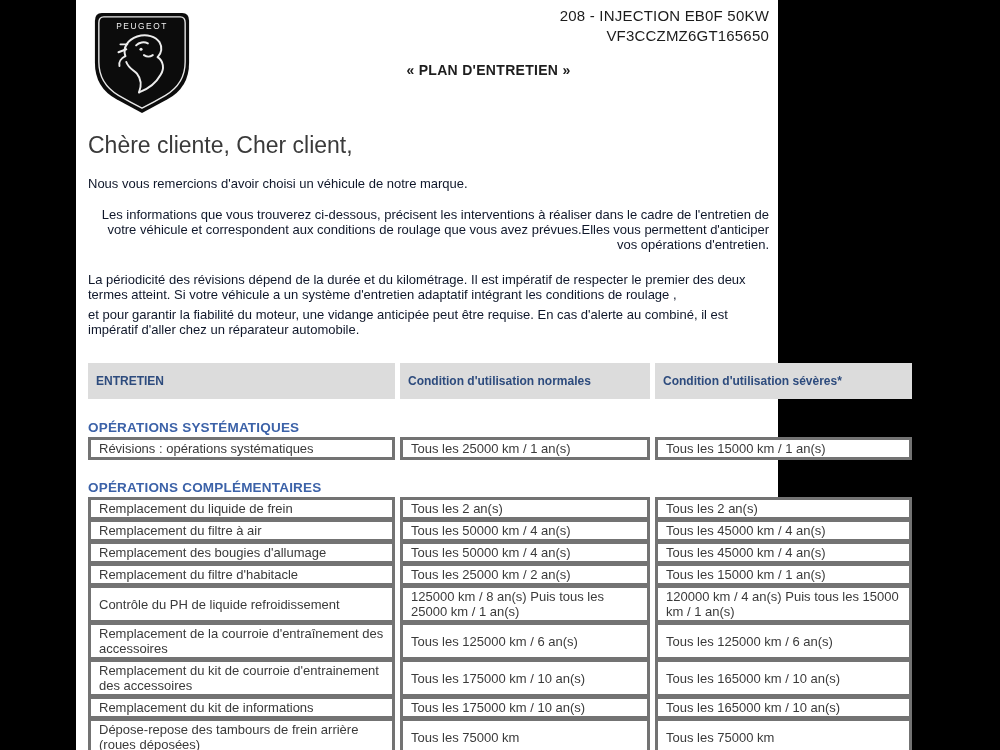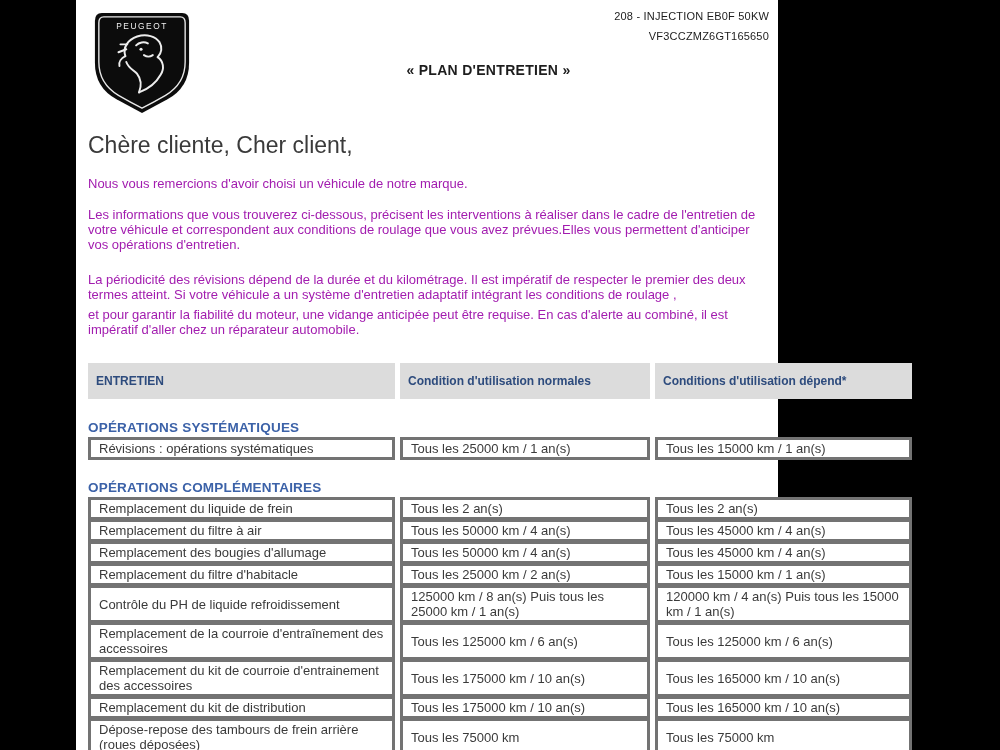--- a/index.html
+++ b/index.html
@@ -16,33 +16,33 @@
     width:702px; height:750px;
     background:#ffffff;
     box-sizing:border-box;
     padding:0 9px 0 12px;
   }
   
   .doc-header { position:relative; height:124px; }
   .logo { position:absolute; top:12px; left:2px; width:104px; height:102px; }
   .vehicle-info {
     position:absolute; top:6px; right:0;
-    text-align:right; font-size:11px; line-height:20px;
+    text-align:right; font-size:15px; line-height:20px;
     color:#1c1c1c; letter-spacing:.2px;
   }
   .doc-title {
     position:absolute; top:62px; left:120px; right:0;
     text-align:center; font-size:14px; font-weight:bold; color:#1d1d1d;
     letter-spacing:.3px;
   }
   
   .greeting { font-size:23px; color:#3a3a3a; margin-top:8px; }
-  .para { font-size:13px; line-height:15px; color:#a21caf; }
+  .para { font-size:13px; line-height:15px; color:#0f172a; }
   .p1 { margin-top:17px; }
-  .p2 { margin-top:16px; }
+  .p2 { margin-top:16px;text-align:right; }
   .p3 { margin-top:20px; }
   .p4 { margin-top:5px; }
   
   .grid3 {
     display:grid;
     grid-template-columns:307px 250px 257px;
     column-gap:5px;
   }
   .thead { margin-top:26px; }
   .thead .hcell {
@@ -108,21 +108,21 @@
 
   <div class="greeting">Chère cliente, Cher client,</div>
   <div class="para p1">Nous vous remercions d'avoir choisi un véhicule de notre marque.</div>
   <div class="para p2">Les informations que vous trouverez ci-dessous, précisent les interventions à réaliser dans le cadre de l'entretien de votre véhicule et correspondent aux conditions de roulage que vous avez prévues.Elles vous permettent d'anticiper vos opérations d'entretien.</div>
   <div class="para p3">La périodicité des révisions dépend de la durée et du kilométrage. Il est impératif de respecter le premier des deux termes atteint. Si votre véhicule a un système d'entretien adaptatif intégrant les conditions de roulage ,</div>
   <div class="para p4">et pour garantir la fiabilité du moteur, une vidange anticipée peut être requise. En cas d'alerte au combiné, il est impératif d'aller chez un réparateur automobile.</div>
 
   <div class="grid3 thead">
     <div class="hcell">ENTRETIEN</div>
     <div class="hcell">Condition d'utilisation normales</div>
-    <div class="hcell">Conditions d'utilisation dépend*</div>
+    <div class="hcell">Condition d'utilisation sévères*</div>
   </div>
 
   <div class="section-title st-1">OPÉRATIONS SYSTÉMATIQUES</div>
   <div class="grid3 trow">
     <div class="tcell">Révisions : opérations systématiques</div>
     <div class="tcell">Tous les 25000 km / 1 an(s)</div>
     <div class="tcell">Tous les 15000 km / 1 an(s)</div>
   </div>
 
   <div class="section-title st-2">OPÉRATIONS COMPLÉMENTAIRES</div>
@@ -156,21 +156,21 @@
     <div class="tcell">Remplacement de la courroie d'entraînement des accessoires</div>
     <div class="tcell">Tous les 125000 km / 6 an(s)</div>
     <div class="tcell">Tous les 125000 km / 6 an(s)</div>
   </div>
   <div class="grid3 trow">
     <div class="tcell">Remplacement du kit de courroie d'entrainement des accessoires</div>
     <div class="tcell">Tous les 175000 km / 10 an(s)</div>
     <div class="tcell">Tous les 165000 km / 10 an(s)</div>
   </div>
   <div class="grid3 trow">
-    <div class="tcell">Remplacement du kit de distribution</div>
+    <div class="tcell">Remplacement du kit de informations</div>
     <div class="tcell">Tous les 175000 km / 10 an(s)</div>
     <div class="tcell">Tous les 165000 km / 10 an(s)</div>
   </div>
   <div class="grid3 trow">
     <div class="tcell">Dépose-repose des tambours de frein arrière (roues déposées)</div>
     <div class="tcell">Tous les 75000 km</div>
     <div class="tcell">Tous les 75000 km</div>
   </div>
 
   <div class="section-title st-oils">HUILES MOTEURS AUTORISÉES</div>

